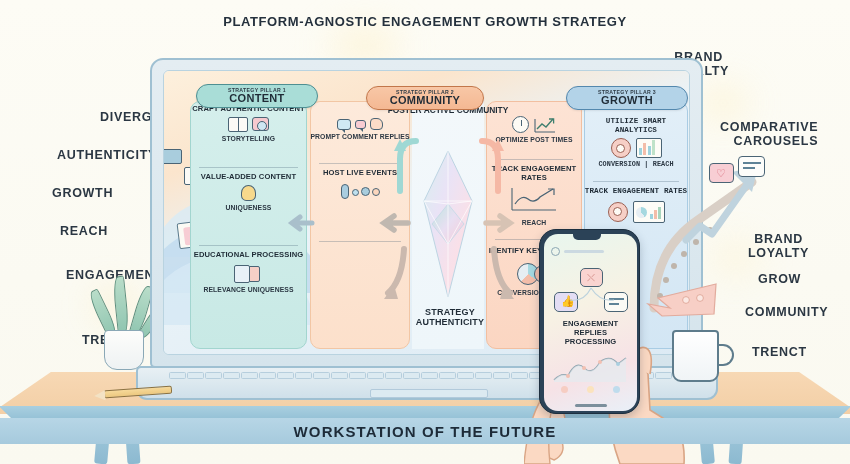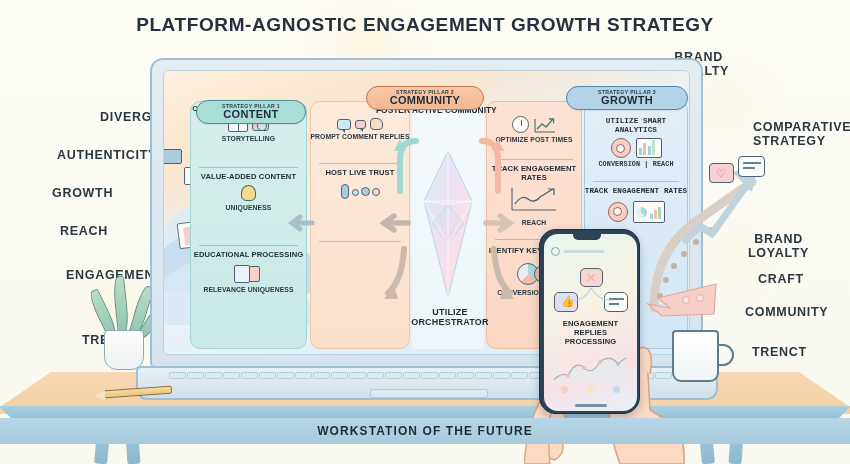--- a/index.html
+++ b/index.html
@@ -12,21 +12,21 @@
   }
   #stage { position:absolute; inset:0; width:850px; height:464px; overflow:hidden;
            background:linear-gradient(180deg,#fdfcf5 0%,#fbfaf2 60%,#faf9f0 100%); }
 
   
   .glow { position:absolute; border-radius:50%; filter:blur(18px); pointer-events:none; }
 
   
   .title {
     position:absolute; top:14px; left:0; width:850px; text-align:center;
-    font-size:19px; font-weight:bold; letter-spacing:.6px; color:#25313d;
+    font-size:13px; font-weight:bold; letter-spacing:.6px; color:#25313d;
   }
 
   
   .kw {
     position:absolute; font-size:12.5px; font-weight:bold; letter-spacing:.7px;
     color:#2b3743; white-space:nowrap; line-height:1.12;
   }
   .kw.r { text-align:center; }
 
   
@@ -86,21 +86,21 @@
   .center-zone { position:absolute; left:248px; top:30px; width:72px; height:248px;
                  background:linear-gradient(180deg,#f3f8fb 0%,#eef6fa 100%); }
 
   
   .pill {
     position:absolute; border-radius:14px; text-align:center; padding:2.5px 4px;
     border:1.6px solid; line-height:1.05; box-shadow:0 1px 2px rgba(0,0,0,.08);
   }
   .pill .sub { font-size:5.2px; font-weight:bold; letter-spacing:.35px; color:#2d3a45; display:block; }
   .pill .main { font-size:11px; font-weight:bold; letter-spacing:.3px; color:#1f2b36; display:block; }
-  .pill.p1 { left:196px; top:100px; width:110px; background:#a9ddd7; border-color:#4e8f92; }
+  .pill.p1 { left:196px; top:84px; width:122px; background:#a9ddd7; border-color:#4e8f92; }
   .pill.p2 { left:366px; top:86px; width:118px; background:linear-gradient(180deg,#f8c7a6,#f4b893); border-color:#c2764a; }
   .pill.p3 { left:566px; top:86px; width:122px; background:#b3d3e8; border-color:#5388ae; }
 
   
   .item { position:absolute; text-align:center; width:100%; left:0; }
   .item .hd { font-size:7.6px; font-weight:bold; color:#1f2b36; letter-spacing:.1px; line-height:1.12; }
   .item .ft { font-size:6.8px; font-weight:bold; color:#2b3743; letter-spacing:.1px; line-height:1.1; }
   .divider { position:absolute; left:9px; width:calc(100% - 18px); height:1px; background:rgba(60,90,110,.28); }
   .icons { display:flex; justify-content:center; align-items:center; gap:4px; margin:3px 0; }
 
@@ -144,21 +144,21 @@
   
   .orch { position:absolute; left:236px; top:236px; width:100px; text-align:center;
           font-size:9px; font-weight:bold; color:#1f2b36; line-height:1.15; letter-spacing:.2px; }
 
   
   .banner {
     position:absolute; left:0; top:418px; width:850px; height:26px;
     background:linear-gradient(180deg,#b7d6e6 0%,#a6cadd 100%);
     display:flex; align-items:center; justify-content:center;
   }
-  .banner span { font-size:12px; font-weight:bold; letter-spacing:1.1px; color:#1d2b38; }
+  .banner span { font-size:15px; font-weight:bold; letter-spacing:1.1px; color:#1d2b38; }
 
   
   .pot { position:absolute; left:104px; top:330px; width:40px; height:40px;
          background:linear-gradient(180deg,#fdfdfb,#eef2f3); border:1.6px solid #8aa8b6;
          border-radius:4px 4px 13px 13px; }
   .leaf { position:absolute; background:linear-gradient(180deg,#b9ddc9,#8fc5b0);
           border:1.4px solid #5d8f7e; border-radius:50% 10% 50% 10%; transform-origin:bottom center; }
 
   
   .pencil { position:absolute; left:104px; top:388px; width:68px; height:8px;
@@ -231,30 +231,30 @@
       </div>
       <div class="kw" style="left: 82px; top: 333px;">
         <div>TRENCT</div>
       </div>
     </div>
   <div id="right-keywords">
       <div class="kw r" style="left: 668px; top: 50px;">
         <div>BRAND</div>
         <div>LOYALTY</div>
       </div>
-      <div class="kw r" style="left: 753px; top: 120px; text-align: left;">
+      <div class="kw r" style="left: 720px; top: 120px; text-align: right;">
         <div>COMPARATIVE</div>
-        <div>STRATEGY</div>
+        <div>CAROUSELS</div>
       </div>
       <div class="kw r" style="left: 748px; top: 232px; text-align: center;">
         <div>BRAND</div>
         <div>LOYALTY</div>
       </div>
       <div class="kw r" style="left: 758px; top: 272px; text-align: center;">
-        <div>CRAFT</div>
+        <div>GROW</div>
       </div>
       <div class="kw r" style="left: 745px; top: 305px; text-align: center;">
         <div>COMMUNITY</div>
       </div>
       <div class="kw r" style="left: 752px; top: 345px; text-align: center;">
         <div>TRENCT</div>
       </div>
     </div>
 
   <div class="desk-top"></div>
@@ -324,21 +324,21 @@
       <div class="item" style="top:14px;">
         <div class="icons">
           <span class="ic ic-bub"></span>
           <span class="ic ic-bub pink" style="width:11px;height:9px;"></span>
           <span class="ic" style="width:13px;height:12px;background:#fbdcc7;border:1.2px solid #4a6475;border-radius:4px 6px 4px 4px;"></span>
         </div>
         <div class="ft">PROMPT COMMENT REPLIES</div>
       </div>
       <div class="divider" style="top:62px;"></div>
       <div class="item" style="top:68px;">
-        <div class="hd">HOST LIVE TRUST</div>
+        <div class="hd">HOST LIVE EVENTS</div>
         <div class="icons" style="margin-top:6px;gap:3px;">
           <span class="ic ic-mic"></span>
           <span style="display:flex;gap:2px;align-items:flex-end;">
             <span class="ic ic-person" style="width:7px;height:7px;"></span>
             <span class="ic ic-person" style="width:9px;height:9px;background:#a9cddd;"></span>
             <span class="ic ic-person" style="width:8px;height:8px;background:#fbd6bd;"></span>
           </span>
         </div>
       </div>
       <div class="divider" style="top:140px;"></div>
@@ -408,21 +408,21 @@
             <span style="position:absolute;left:2px;top:5px;width:11px;height:11px;border-radius:50%;
                          background:conic-gradient(#a5d8e0 0 40%,#e6eef3 40% 100%);"></span>
             <span style="position:absolute;left:16px;top:12px;width:3px;height:5px;background:#9ed3de;"></span>
             <span style="position:absolute;left:20px;top:8px;width:3px;height:9px;background:#f3bda9;"></span>
             <span style="position:absolute;left:24px;top:5px;width:3px;height:12px;background:#a8d5bd;"></span>
           </span>
         </div>
       </div>
     </div>
 
-    <div style="position:absolute;left:212px;top:34px;width:144px;font-size:8.4px;font-weight:bold;color:#1f2b36;line-height:1.2;">FOSTER ACTIVE COMMUNITY</div>
+    <div style="position:absolute;left:212px;top:34px;width:144px;text-align:center;font-size:8.4px;font-weight:bold;color:#1f2b36;line-height:1.2;">FOSTER ACTIVE COMMUNITY</div>
 
     <div class="prism">
       <svg viewBox="0 0 52 150" width="52" height="150">
         <defs>
           <linearGradient id="pg" x1="0" y1="0" x2="1" y2="1">
             <stop offset="0%" stop-color="#d7f0ee"></stop>
               <stop offset="35%" stop-color="#e9e3f6"></stop>
             <stop offset="70%" stop-color="#fae0e8"></stop>
               <stop offset="100%" stop-color="#dceef8"></stop>
           </linearGradient>
@@ -431,21 +431,21 @@
               <stop offset="50%" stop-color="#e8dff2"></stop>
             <stop offset="100%" stop-color="#f6ccd8"></stop>
           </linearGradient>
         </defs>
         <polygon points="26,2 50,52 26,148 2,52" fill="url(#pg)" stroke="#bcd4e2" stroke-width="1"></polygon>
         <polygon points="26,55 42,75 26,95 10,75" fill="url(#pg2)" stroke="#c6d9e6" stroke-width=".9"></polygon>
         <path d="M26,2 L26,148 M2,52 L50,52 M2,52 L26,95 M50,52 L26,95 M26,55 L2,52 M26,55 L50,52" stroke="#ffffff" stroke-width=".8" opacity=".85" fill="none"></path>
       </svg>
     </div>
 
-    <div class="orch">UTILIZE ORCHESTRATOR</div>
+    <div class="orch">STRATEGY AUTHENTICITY</div>
 
     <svg style="position:absolute;left:0;top:0;width:527px;height:285px;pointer-events:none;">
 
       <path d="M148 152 L130 152 M136 146 L128 152 L136 158" stroke="#a9bfcb" stroke-width="5" fill="none" stroke-linecap="round"></path>
 
       <path d="M244 152 L222 152 M230 145 L220 152 L230 159" stroke="#c0b8b0" stroke-width="5.5" fill="none" stroke-linecap="round"></path>
 
       <path d="M322 152 L344 152 M336 145 L346 152 L336 159" stroke="#d7c3b4" stroke-width="5.5" fill="none" stroke-linecap="round"></path>
 
       <path d="M408 206 L424 206 M418 200 L426 206 L418 212" stroke="#d7c3b4" stroke-width="5" fill="none" stroke-linecap="round"></path>

